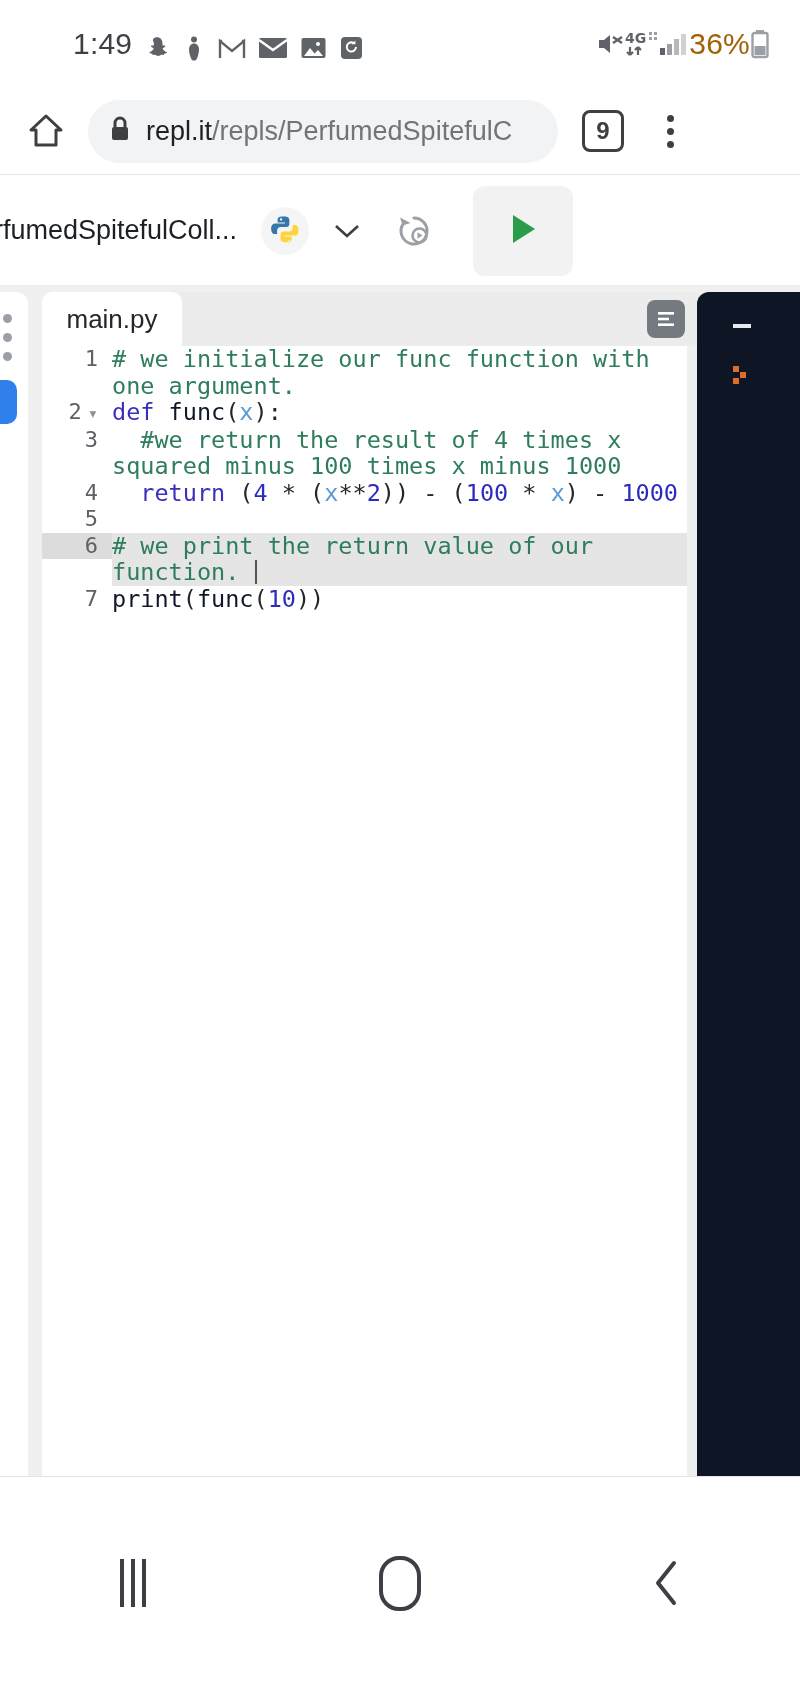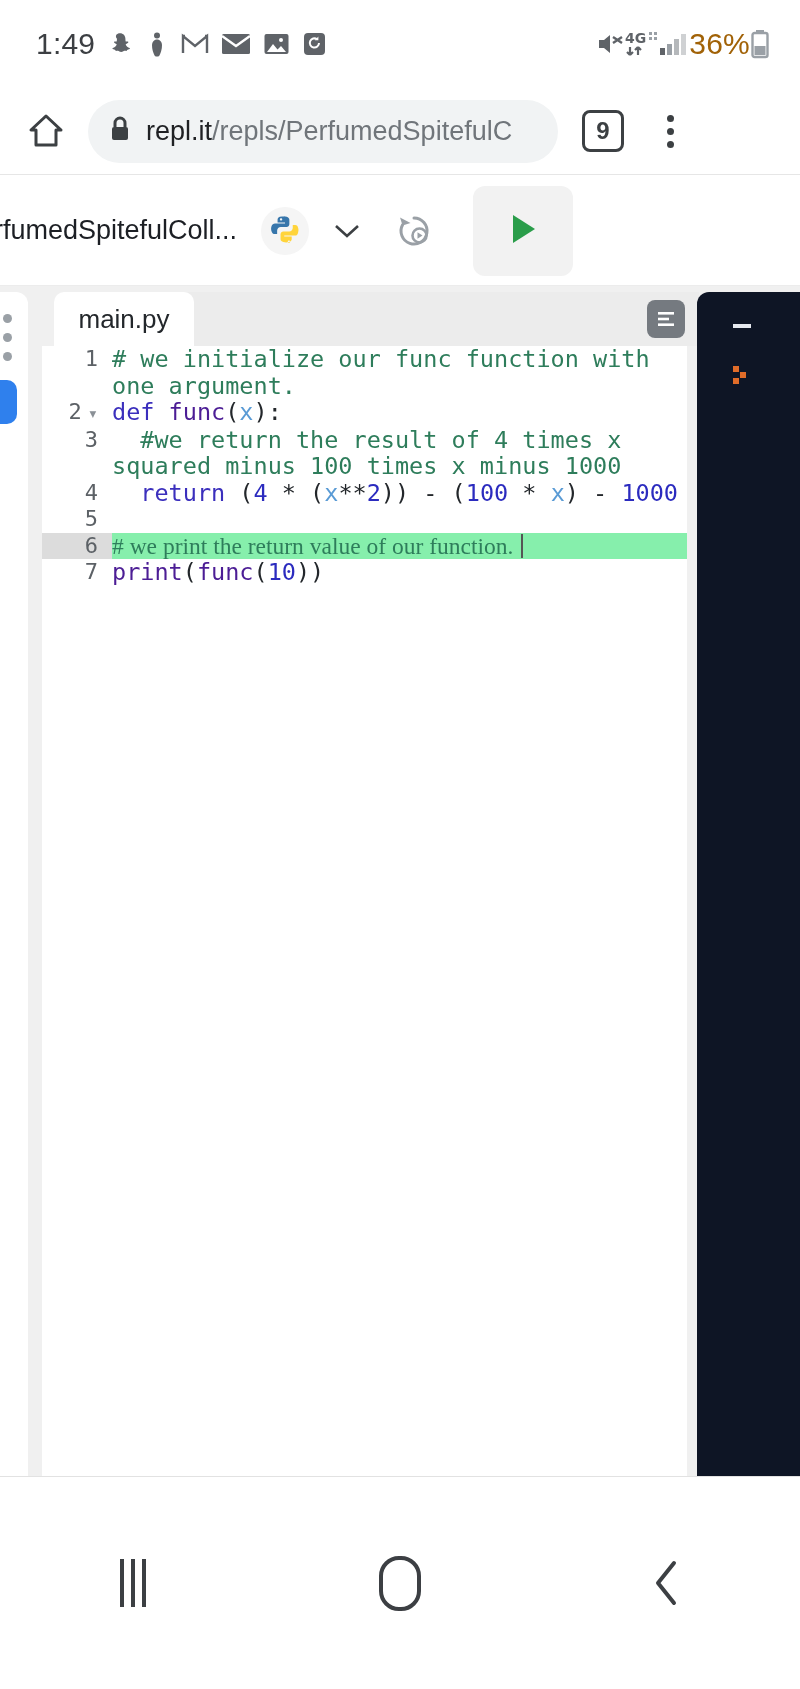--- a/index.html
+++ b/index.html
@@ -9,21 +9,21 @@
     font-family: "Liberation Sans", sans-serif;
     overflow: hidden;
   }
   .screen { position: relative; width: 800px; height: 1689px; background: #ffffff; }
 
   
   .statusbar {
     position: absolute; top: 0; left: 0; width: 800px; height: 88px;
     display: flex; align-items: center; background: #ffffff;
   }
-  .sb-left { display: flex; align-items: center; gap: 12px; padding-left: 36px; }
+  .sb-left { display: flex; align-items: flex-end; gap: 12px; padding-left: 36px; margin-left: 37px; }
   .sb-time { font-size: 30px; color: #3c3f43; letter-spacing: 0.2px; }
   .sb-right { margin-left: auto; display: flex; align-items: center; padding-right: 30px; }
   .sb-pct { font-size: 30px; color: #a16207; letter-spacing: 0.2px; }
   .ico { display: inline-flex; align-items: center; justify-content: center; }
 
   
   .urlbar {
     position: absolute; top: 88px; left: 0; width: 800px; height: 87px;
     display: flex; align-items: center; background: #ffffff;
     border-bottom: 1px solid #e6e6e6;
@@ -77,21 +77,21 @@
     display: flex; flex-direction: column; gap: 10px; align-items: center; }
   .rail-dots i { width: 9px; height: 9px; border-radius: 50%; background: #9aa0a6; display: block; }
   .rail-blue {
     position: absolute; left: -14px; top: 94px; width: 31px; height: 44px;
     background: #2f80ed; border-radius: 10px;
   }
   .gap-col { position: absolute; left: 28px; top: 0; width: 14px; height: 1190px; background: #f0f0f0; }
 
   .editor-pane {
     position: absolute; left: 42px; top: 6px; width: 657px; height: 1184px;
-    background: #f0f0f0; border-top-left-radius: 10px; padding-left: 12px;
+    background: #f0f0f0; border-top-left-radius: 10px;
   }
   .tabstrip { position: relative; height: 54px; background: #ececec; border-top-left-radius: 10px; }
   .tab-active {
     position: absolute; left: 0; top: 0; width: 140px; height: 54px;
     background: #ffffff; border-top-left-radius: 10px; border-top-right-radius: 10px;
     display: flex; align-items: center; justify-content: center;
   }
   .tab-active span { font-size: 26px; color: #23272b; }
   .fmt-icon {
     position: absolute; right: 14px; top: 8px; width: 38px; height: 38px;
@@ -103,24 +103,24 @@
   }
   .code-rows { position: relative; font-family: "DejaVu Sans Mono", monospace; font-size: 23.5px; line-height: 26.5px; }
   .row { display: flex; align-items: flex-start; min-height: 26.5px; }
   .gutter {
     width: 70px; flex: none; text-align: right; padding-right: 14px;
     color: #5c6166; font-size: 22px; line-height: 26.5px; user-select: none;
   }
   .gutter.hl { background: #dcdcdc; }
   .gutter .fold { color: #8a9096; font-size: 17px; margin-left: 6px; }
   .code { flex: 1; white-space: pre-wrap; word-break: break-word; padding-right: 8px; }
-  .row.active .code { background: #86efac; font-family: Liberation Serif, serif; }
+  .row.active .code { background: #e5e5e5; }
   .cmt { color: #2e7d5b; }
   .kw  { color: #3b2fbd; }
-  .fn  { color: #4c1d95; }
+  .fn  { color: #0f172a; }
   .var { color: #5a9bd5; }
   .num { color: #2b2bbf; }
   .pln { color: #23272b; }
   .caret { display: inline-block; width: 2px; height: 24px; background: #555; vertical-align: -4px; margin-left: 2px; }
 
   .console-pane {
     position: absolute; left: 697px; top: 6px; width: 103px; height: 1184px;
     background: #0e1525; border-top-left-radius: 12px; overflow: hidden;
   }
   .console-dash { position: absolute; left: 36px; top: 32px; width: 18px; height: 4px; background: #e6e9ef; }

